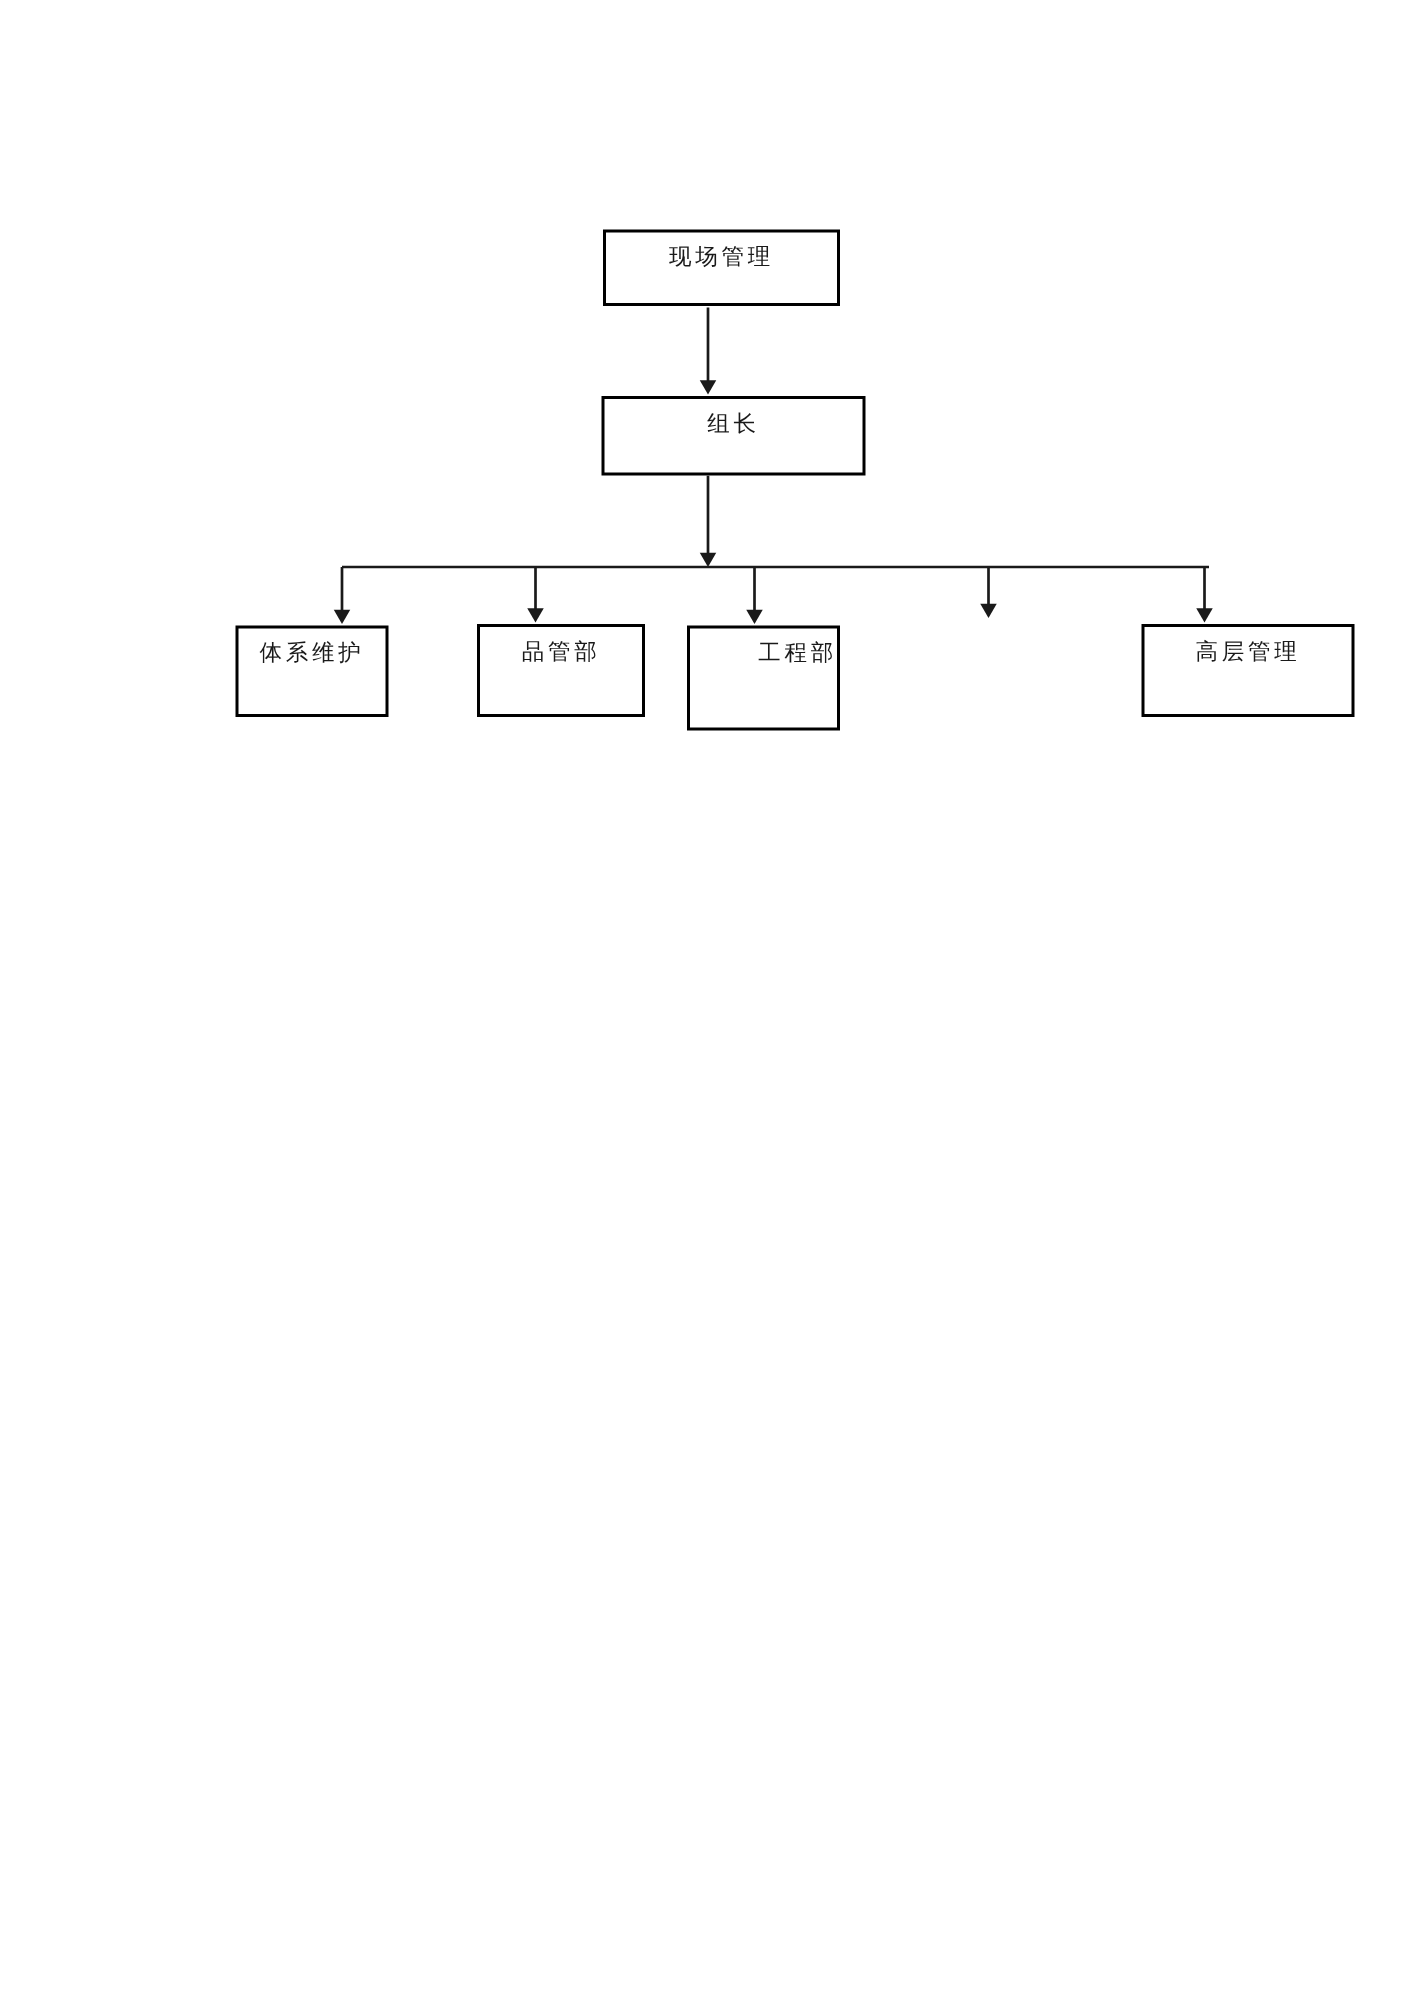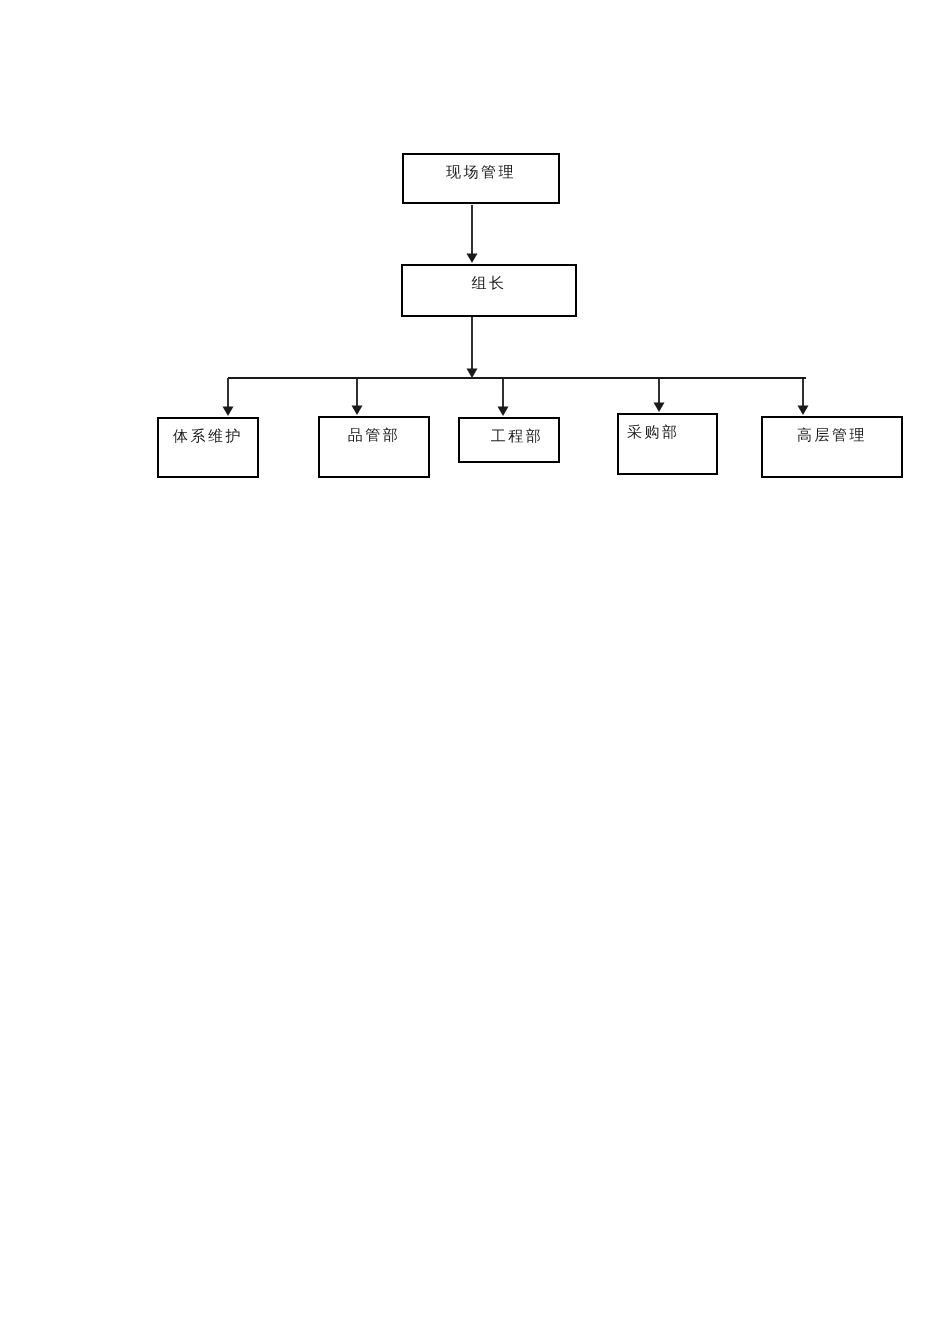--- a/index.html
+++ b/index.html
@@ -26,21 +26,21 @@
     font-size: 15px;
     letter-spacing: 2.5px;
     line-height: 1.2;
     text-align: center;
     padding-top: 8px;
   }
   .n-root   { left: 402px; top: 153px; width: 158px; height: 51px; }
   .n-leader { left: 401px; top: 264px; width: 176px; height: 53px; }
   .n-d1 { left: 157px; top: 417px; width: 102px; height: 61px; }
   .n-d2 { left: 318px; top: 416px; width: 112px; height: 62px; }
-  .n-d3 { left: 458px; top: 417px; width: 102px; height: 46px; text-align: center; padding-left: 16px; }
+  .n-d3 { left: 458px; top: 417px; width: 102px; height: 70px; text-align: right; padding-left: 16px; }
   .n-d4 { left: 617px; top: 413px; width: 101px; height: 62px; text-align: left; padding-left: 8px; }
   .n-d5 { left: 761px; top: 416px; width: 142px; height: 62px; }
   .cline { stroke: #1a1a1a; stroke-width: 1.8; fill: none; }
   .ahead { fill: #1a1a1a; stroke: none; }
 </style>
 </head>
 <body>
 
 <div class="canvas">
 
@@ -93,21 +93,18 @@
   </div>
 
   <div class="node n-d2">
     <span>品管部</span>
   </div>
 
   <div class="node n-d3">
     <span>工程部</span>
   </div>
 
-  <div class="node n-d4">
-    <span>采购部</span>
-  </div>
 
   <div class="node n-d5">
     <span>高层管理</span>
   </div>
 
 </div>
 
 </body></html>

